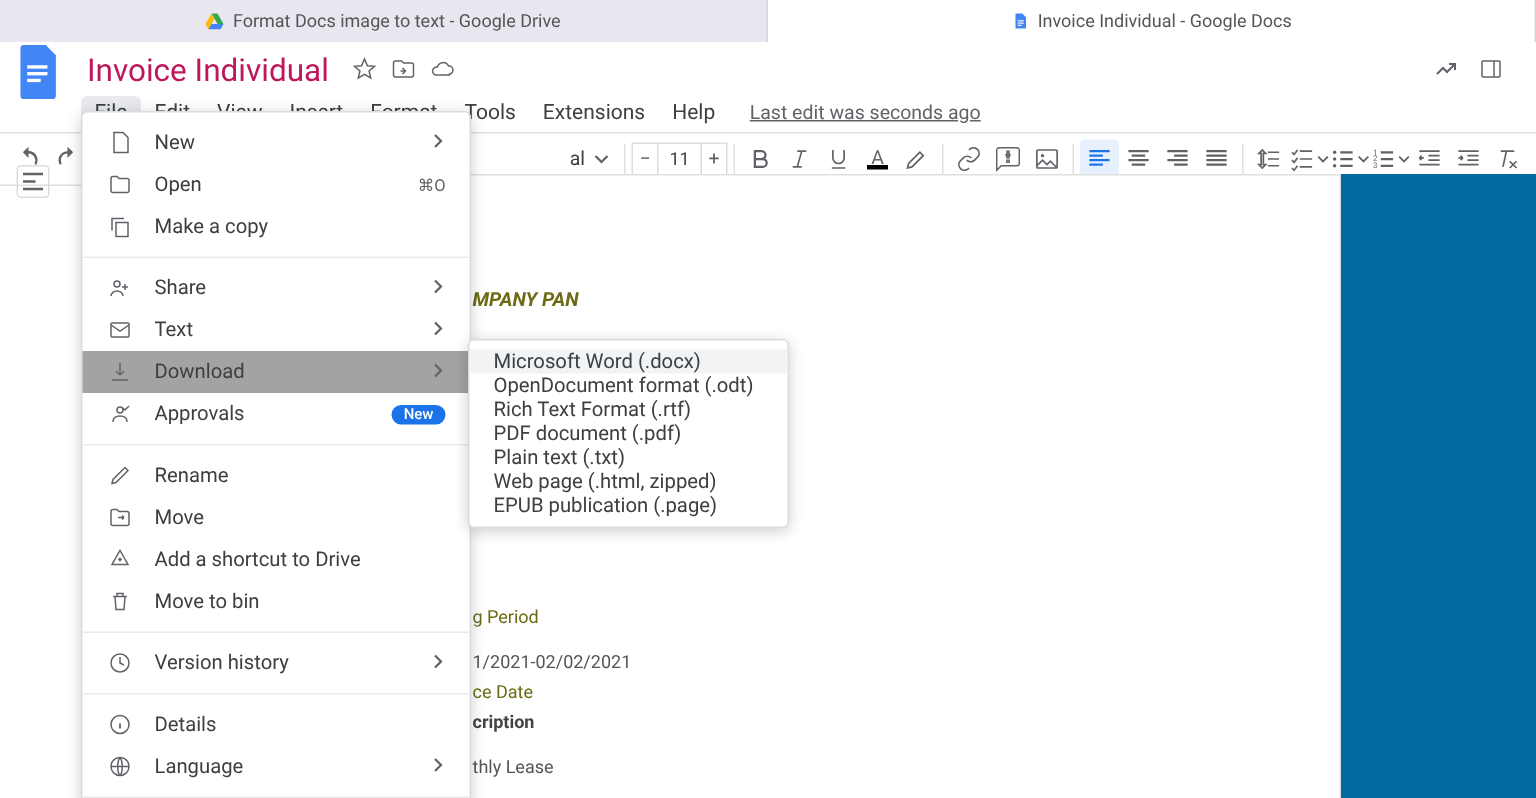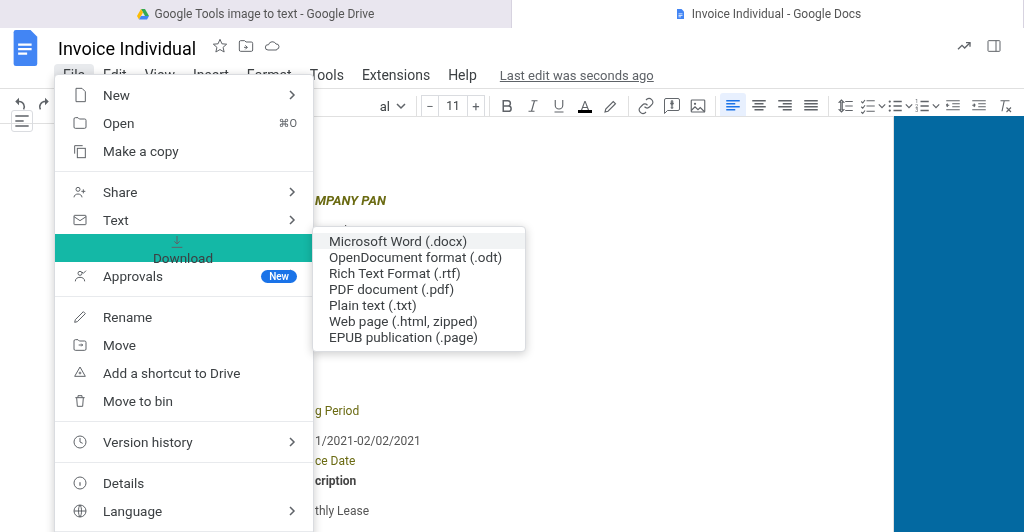--- a/index.html
+++ b/index.html
@@ -9,21 +9,21 @@
   .tabbar { height: 28px; background: #e9e6ef; display: flex; font-size: 12px; color: #555; }
   .tab { flex: 1; display: flex; align-items: center; justify-content: center; gap: 6px; border-right: 1px solid #d7d3e0; }
   .tab.active { background: #fff; }
   .drive-ico { width: 12px; height: 12px; }
   .doc-ico { width: 12px; height: 12px; fill: #4285f4; }
 
   
   .title-row { display: flex; align-items: center; padding: 6px 8px 0 8px; height: 34px; }
   .doc-logo { width: 36px; height: 36px; display: flex; align-items: center; justify-content: center; margin-right: 8px; }
   .doc-logo svg { width: 28px; height: 36px; }
-  .doc-title { font-size: 18px; color: #000000; padding: 2px 6px; }
+  .doc-title { font-size: 21px; color: #be185d; padding: 2px 6px; }
   .title-star, .title-folder, .title-cloud { margin-left: 10px; }
   .title-icons svg { width: 16px; height: 16px; fill: #5f6368; }
   .title-spacer { flex: 1; }
   .trend-icon, .right-panel-icon { margin-right: 14px; }
 
   
   .menubar { display: flex; align-items: center; padding-left: 54px; height: 26px; font-size: 14px; color: #3c4043; }
   .menu-item { padding: 3px 9px; border-radius: 4px; cursor: pointer; }
   .menu-item.open { background: #e8eaed; }
   .last-edit { margin-left: 14px; color: #5f6368; text-decoration: underline; font-size: 13px; }
@@ -58,21 +58,21 @@
   .page { position:absolute; left:200px; top:0; width:640px; background:#fff; border:1px solid #e0e0e0; padding:20px 60px; font-size:12px; color:#444; }
   .logo-ring { position:absolute; left:255px; top:0; width:54px; height:54px; border:4px solid #c96b1a; border-radius:50%; }
   .doc-h { color:#6b6b13; font-style:italic; font-weight:bold; font-size:13px; margin-top:56px; }
   .doc-line { color:#555; font-size:12px; margin-top:16px; }
   .doc-sub { color:#6b6b13; font-size:12px; margin-top:6px; }
   .doc-strong { font-weight:bold; margin-top:6px; }
 
   
   .file-menu { position:absolute; left:54px; top:74px; width:260px; background:#fff; border:1px solid #dadce0; border-radius:4px; box-shadow:0 2px 10px rgba(0,0,0,0.2); z-index:20; padding:6px 0; }
   .fm-item { display:flex; align-items:center; height:28px; padding:0 16px 0 14px; font-size:13.5px; color:#3c4043; cursor:pointer; }
-  .fm-item:hover, .fm-item.hover { background:#14b8a6;flex-direction:column; }
+  .fm-item:hover, .fm-item.hover { background:#a3a3a3; }
   .fm-item .fm-ico { width:22px; display:flex; justify-content:center; margin-right:12px; }
   .fm-item .fm-ico svg { width:16px; height:16px; fill:#5f6368; }
   .fm-item .fm-right { margin-left:auto; font-size:11px; color:#5f6368; }
   .fm-item .arrow { margin-left:auto; }
   .fm-item .arrow svg { width:10px; height:10px; fill:#5f6368; }
   .fm-sep { height:1px; background:#e8eaed; margin:6px 0; }
   .badge-new { background:#1a73e8; color:#fff; font-size:10px; font-weight:500; padding:1px 8px; border-radius:9px; margin-left:auto; }
 
   
   .sub-menu { position:absolute; left:312px; top:226px; width:214px; background:#fff; border:1px solid #dadce0; border-radius:4px; box-shadow:0 2px 10px rgba(0,0,0,0.2); z-index:21; padding:6px 0; }
@@ -82,21 +82,21 @@
 </head>
 <body>
 
 <div class="tabbar">
   <div class="tab">
     <svg class="drive-ico" viewBox="0 0 24 24">
         <polygon fill="#34a853" points="8,2 16,2 24,16 16,16"></polygon>
         <polygon fill="#fbbc05" points="8,2 0,16 4,23 12,9"></polygon>
         <polygon fill="#4285f4" points="24,16 20,23 4,23 8,16"></polygon>
       </svg>
-    <span>Google Tools image to text - Google Drive</span>
+    <span>Format Docs image to text - Google Drive</span>
   </div>
   <div class="tab active">
     <svg class="doc-ico" viewBox="0 0 24 24">
         <path d="M6 2h9l5 5v15H6z" fill="#4285f4"></path>
         <rect x="9" y="11" width="8" height="1.5" fill="#fff"></rect>
         <rect x="9" y="14" width="8" height="1.5" fill="#fff"></rect>
         <rect x="9" y="17" width="5" height="1.5" fill="#fff"></rect>
       </svg>
     <span>Invoice Individual - Google Docs</span>
   </div>

